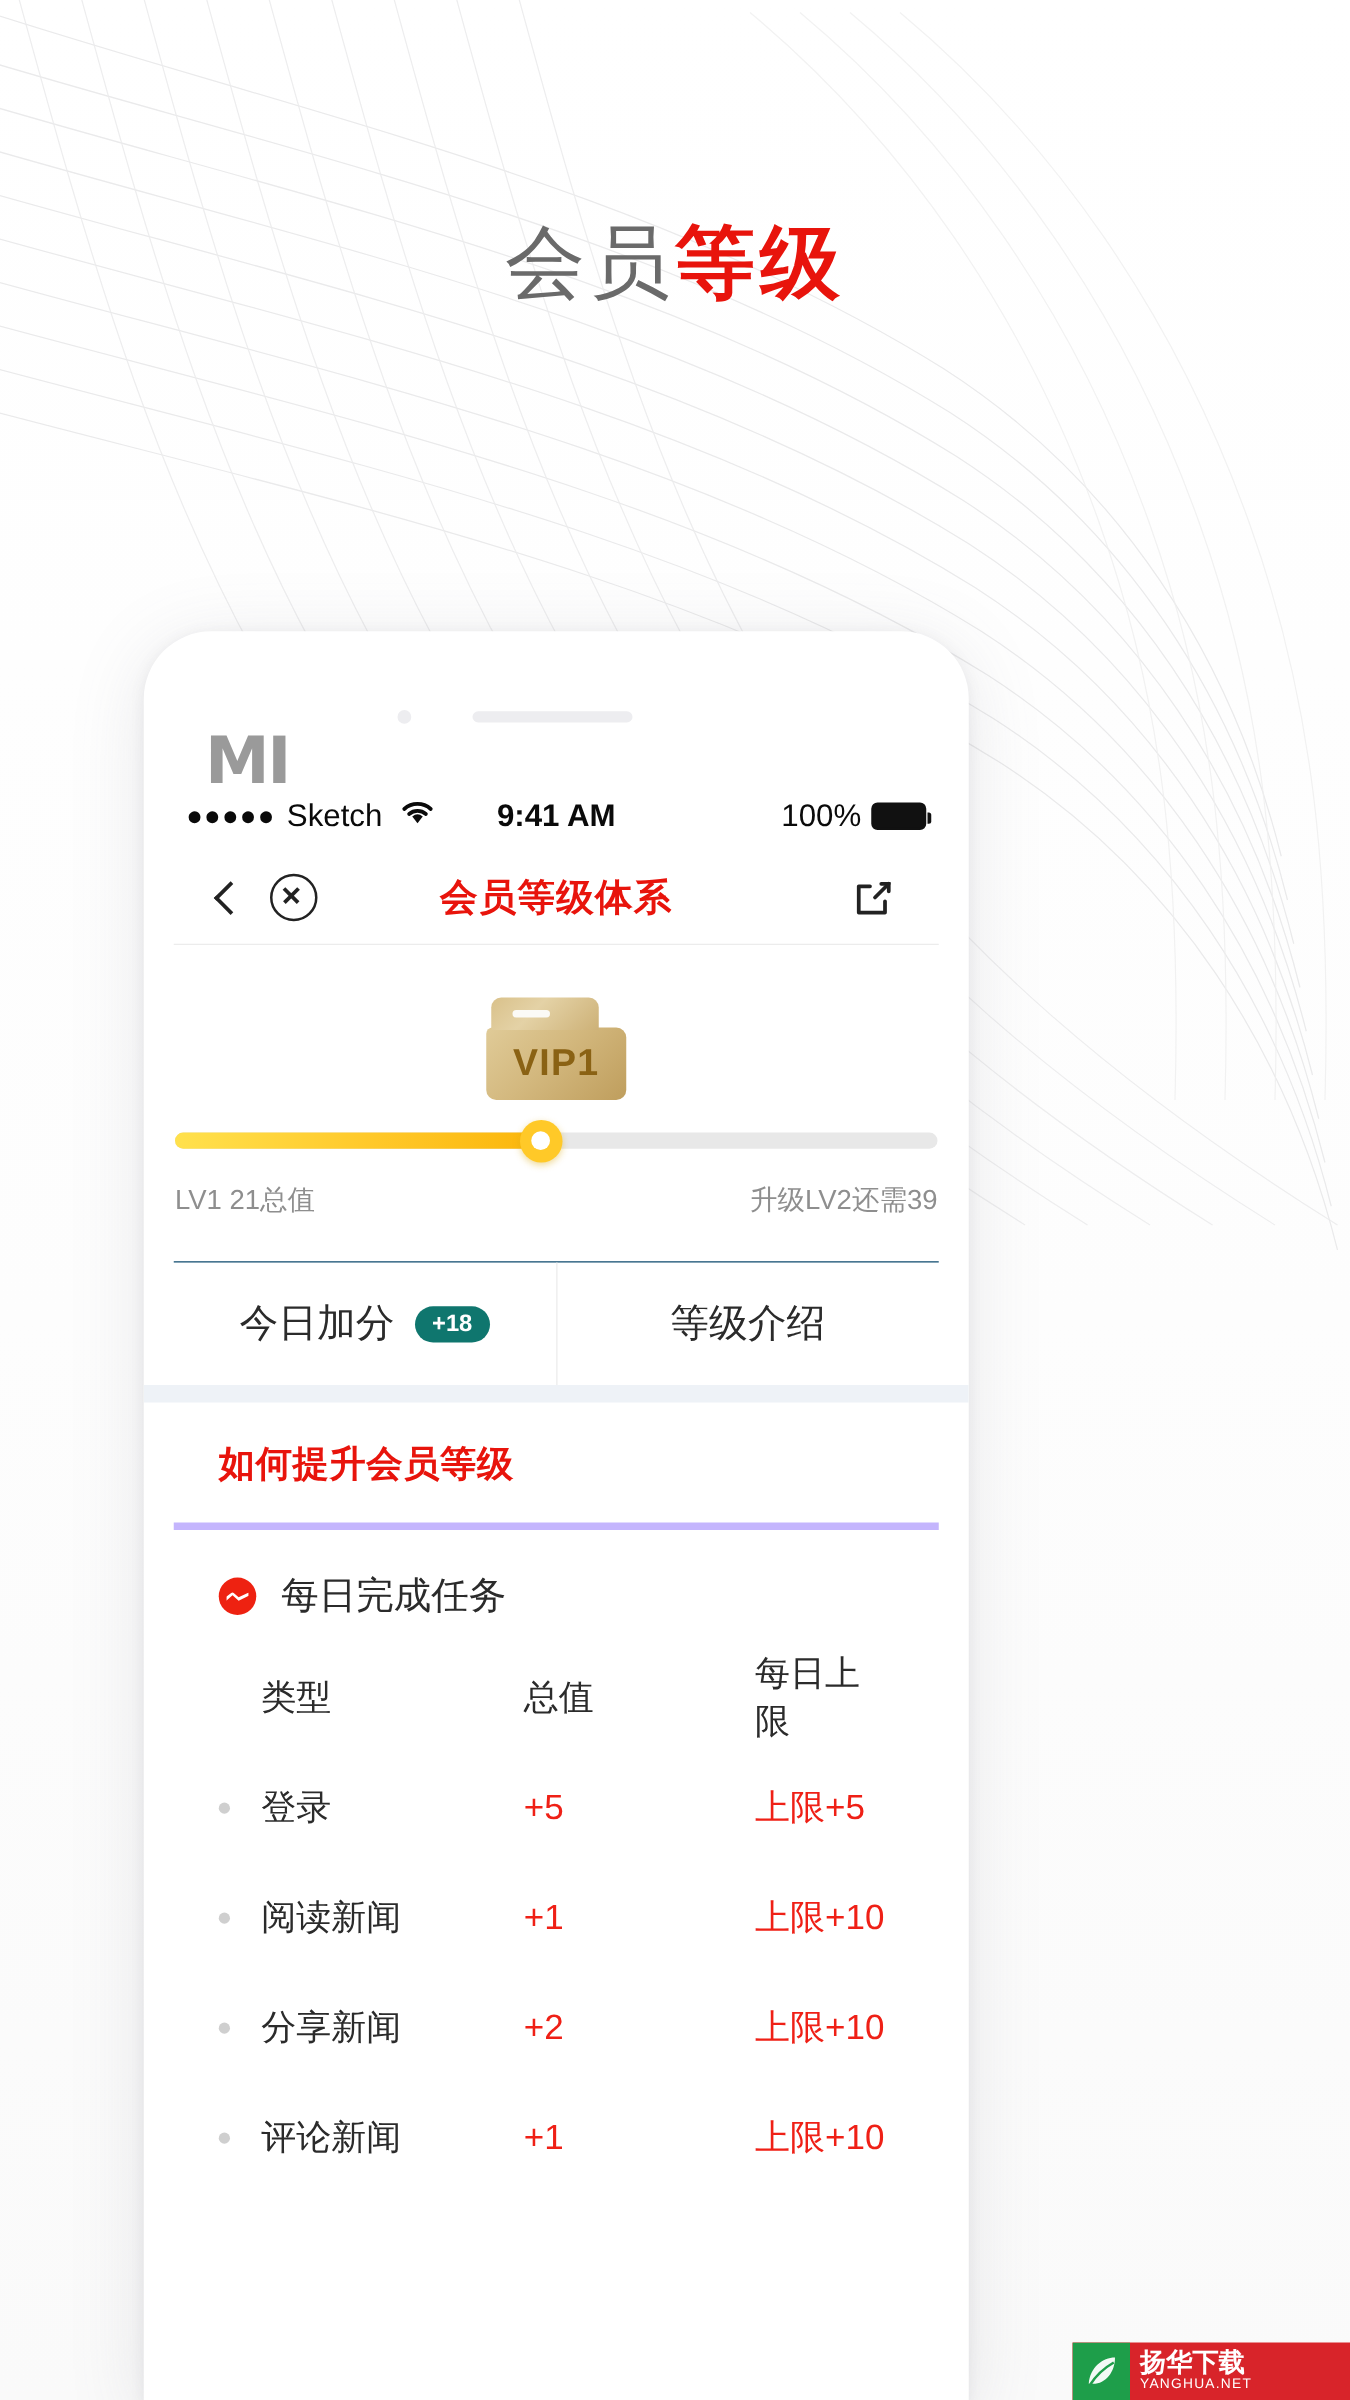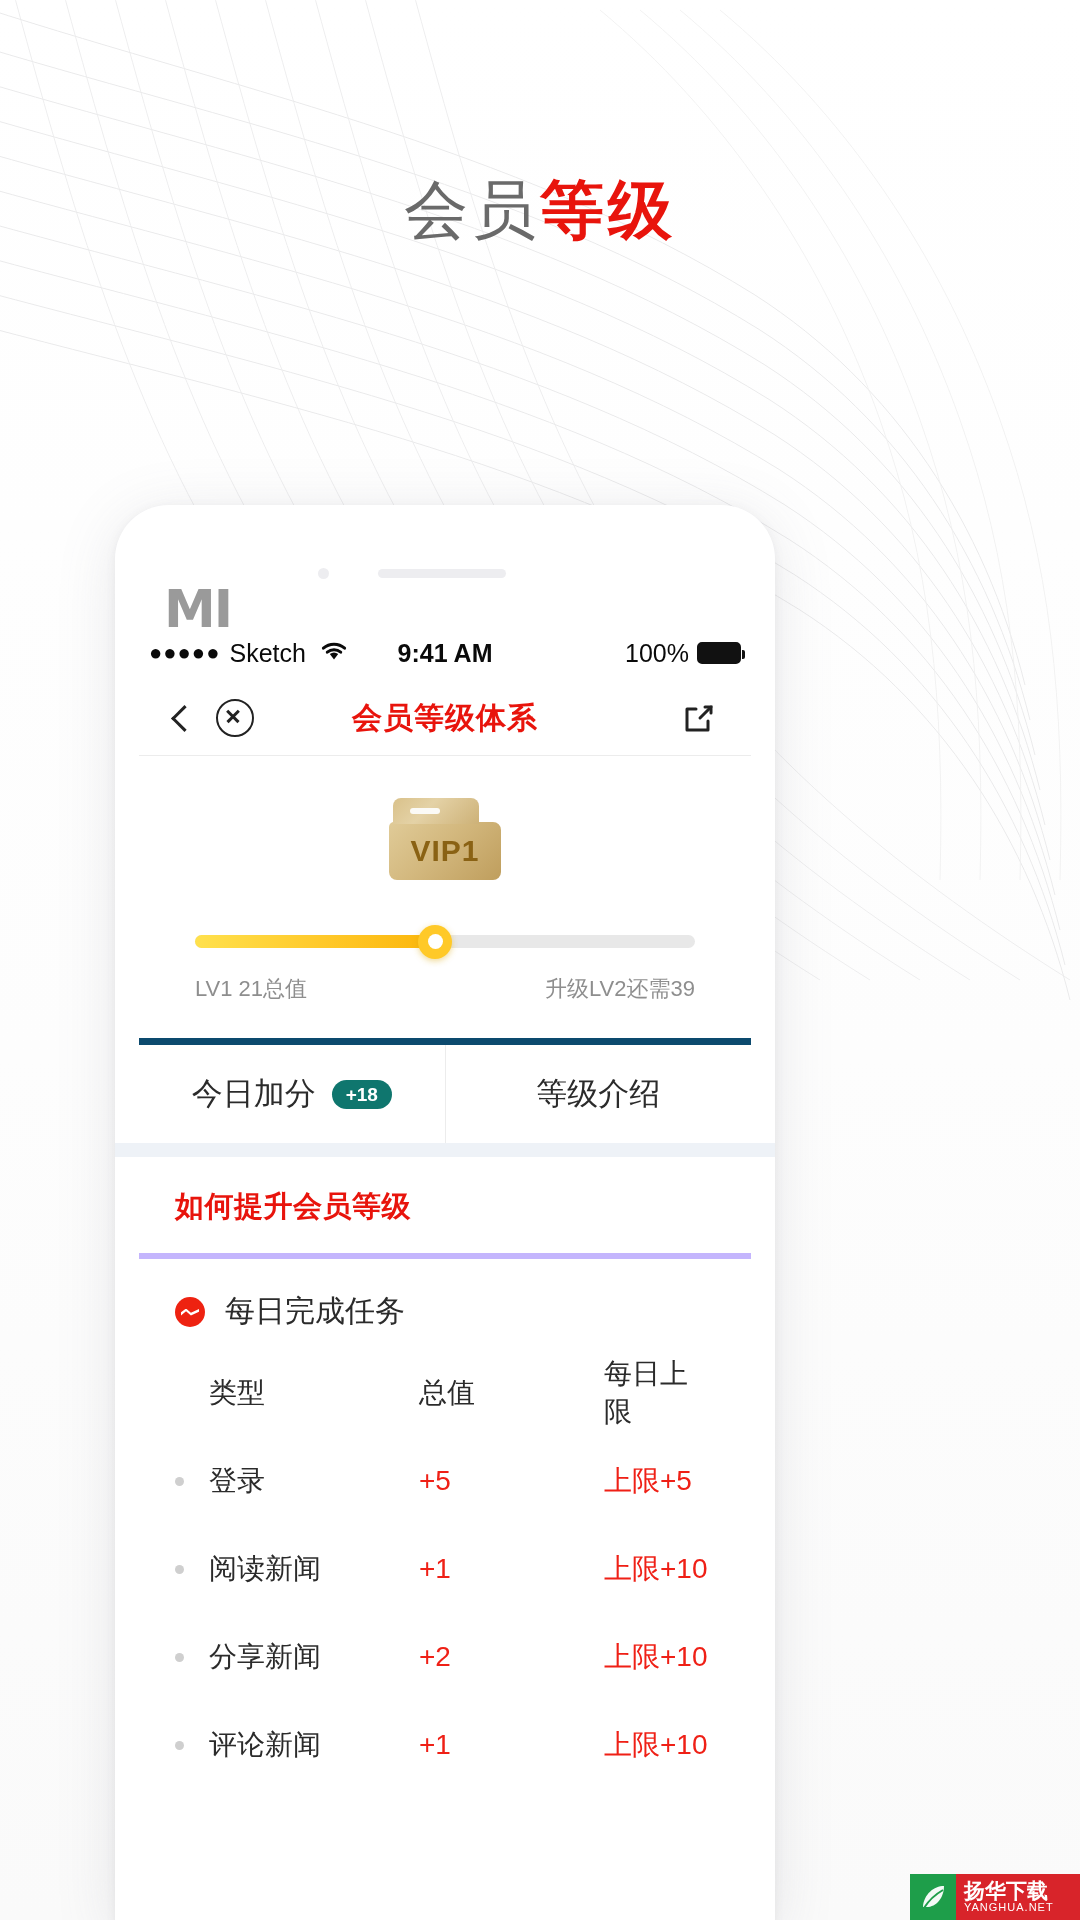--- a/index.html
+++ b/index.html
@@ -210,23 +210,23 @@
     font-size: 30px;
     font-weight: 600;
     color: #8a6214;
     letter-spacing: 1px;
     font-family: "Liberation Sans", sans-serif;
   }
 
   
   .progress-wrap {
     width: 100%;
-    padding: 0 80px;
+    padding: 0 25px;
     box-sizing: border-box;
-    margin-top: 55px;
+    margin-top: 26px;
   }
   .track {
     position: relative;
     height: 13px;
     border-radius: 7px;
     background: #e8e8e8;
   }
   .fill {
     position: absolute;
     left: 0; top: 0; bottom: 0;
@@ -254,21 +254,21 @@
     display: flex;
     justify-content: space-between;
     margin-top: 26px;
     font-size: 22px;
     color: #8e8e8e;
   }
 
   
   .tabs {
     display: flex;
-    border-top: 7px solid #0c4a6e;
+    border-top: 1px solid #0c4a6e;
     margin: 34px 24px 0 24px;
     height: 98px;
   }
   .tab {
     flex: 1;
     display: flex;
     align-items: center;
     justify-content: center;
     gap: 16px;
     font-size: 31px;
@@ -353,21 +353,21 @@
   .c-val  { flex: 0 0 185px; color: #ef2016; }
   .c-cap  { flex: 1; color: #ef2016; }
   .tbl-head .c-val, .tbl-head .c-cap { color: #2b2b2b; }
   .tbl-row.tbl-body-row { margin-bottom: 0; }
   .spacer-row { height: 22px; }
 
   
   .watermark {
     position: absolute;
     right: 0; bottom: 0;
-    width: 170px; height: 46px;
+    width: 222px; height: 46px;
     background: #d8242a;
     display: flex;
     align-items: center;
     z-index: 20;
   }
   .wm-leaf {
     width: 46px; height: 46px;
     background: #1e9e4a;
     clip-path: polygon(0 0, 100% 0, 100% 100%, 0 100%);
     display: flex; align-items: center; justify-content: center;

